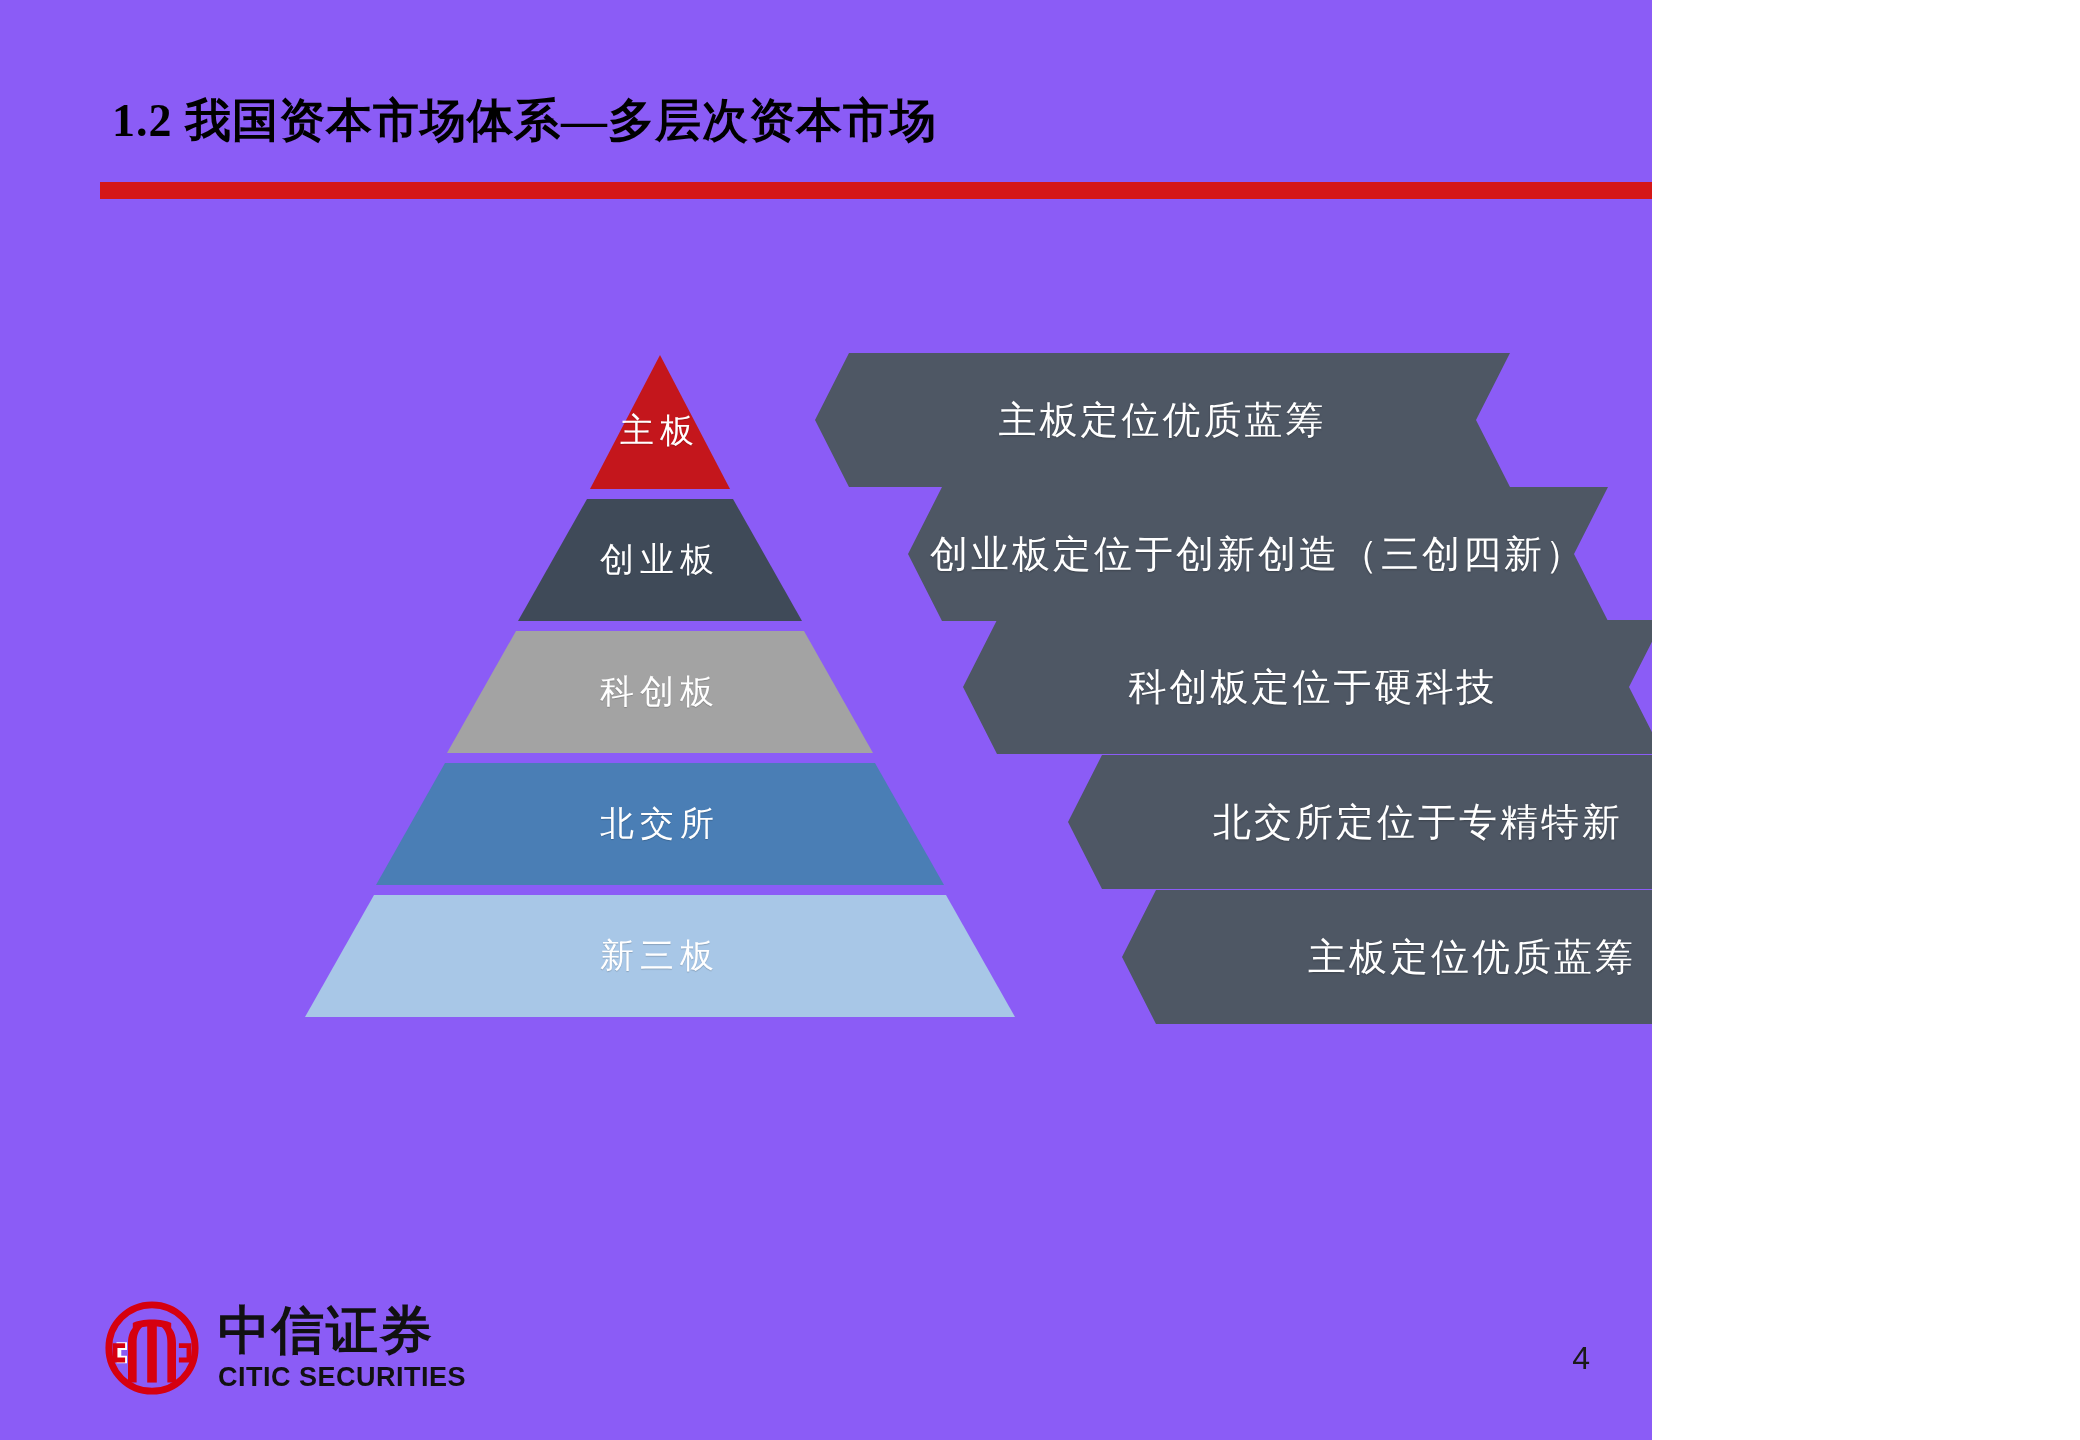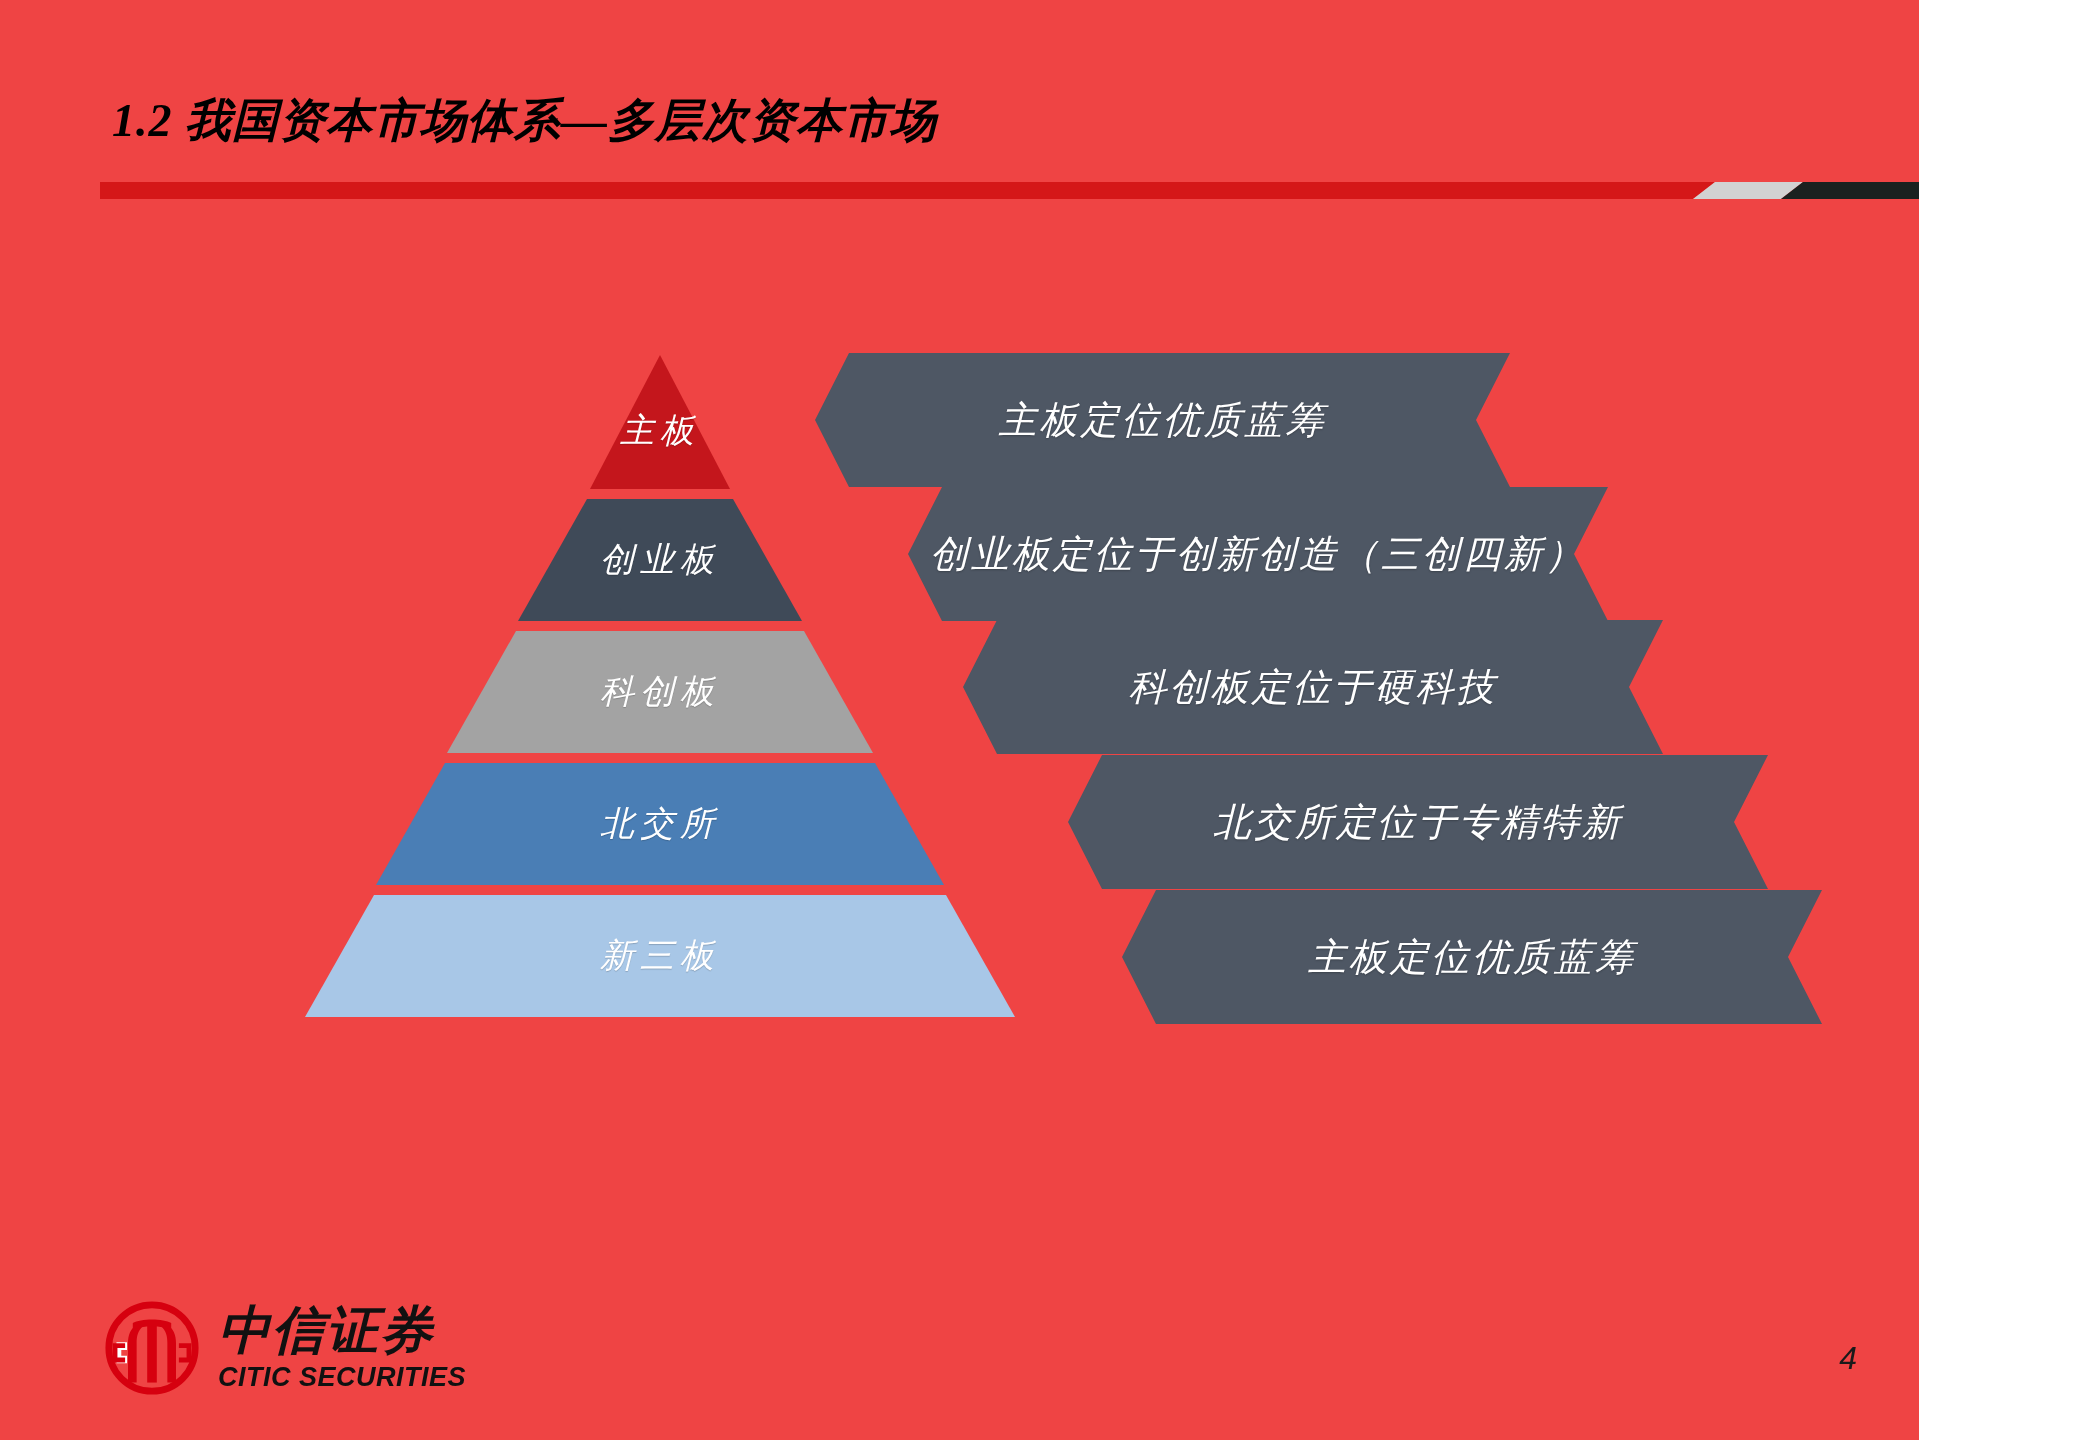--- a/index.html
+++ b/index.html
@@ -5,25 +5,24 @@
   html, body {
     margin: 0;
     padding: 0;
     background: #ffffff;
   }
   body {
     font-family: "Liberation Serif", "DejaVu Serif", serif;
   }
   .slide {
     position: relative;
-    width: 1919px;
+    width: 1652px;
     height: 1440px;
-    background: #ef4444;
+    background: #8b5cf6;
     overflow: hidden;
-    font-style: italic;
   }
 
   
   .slide-title {
     position: absolute;
     left: 112px;
     top: 96px;
     font-family: "Liberation Serif", "DejaVu Serif", serif;
     font-weight: bold;
     font-size: 46px;

